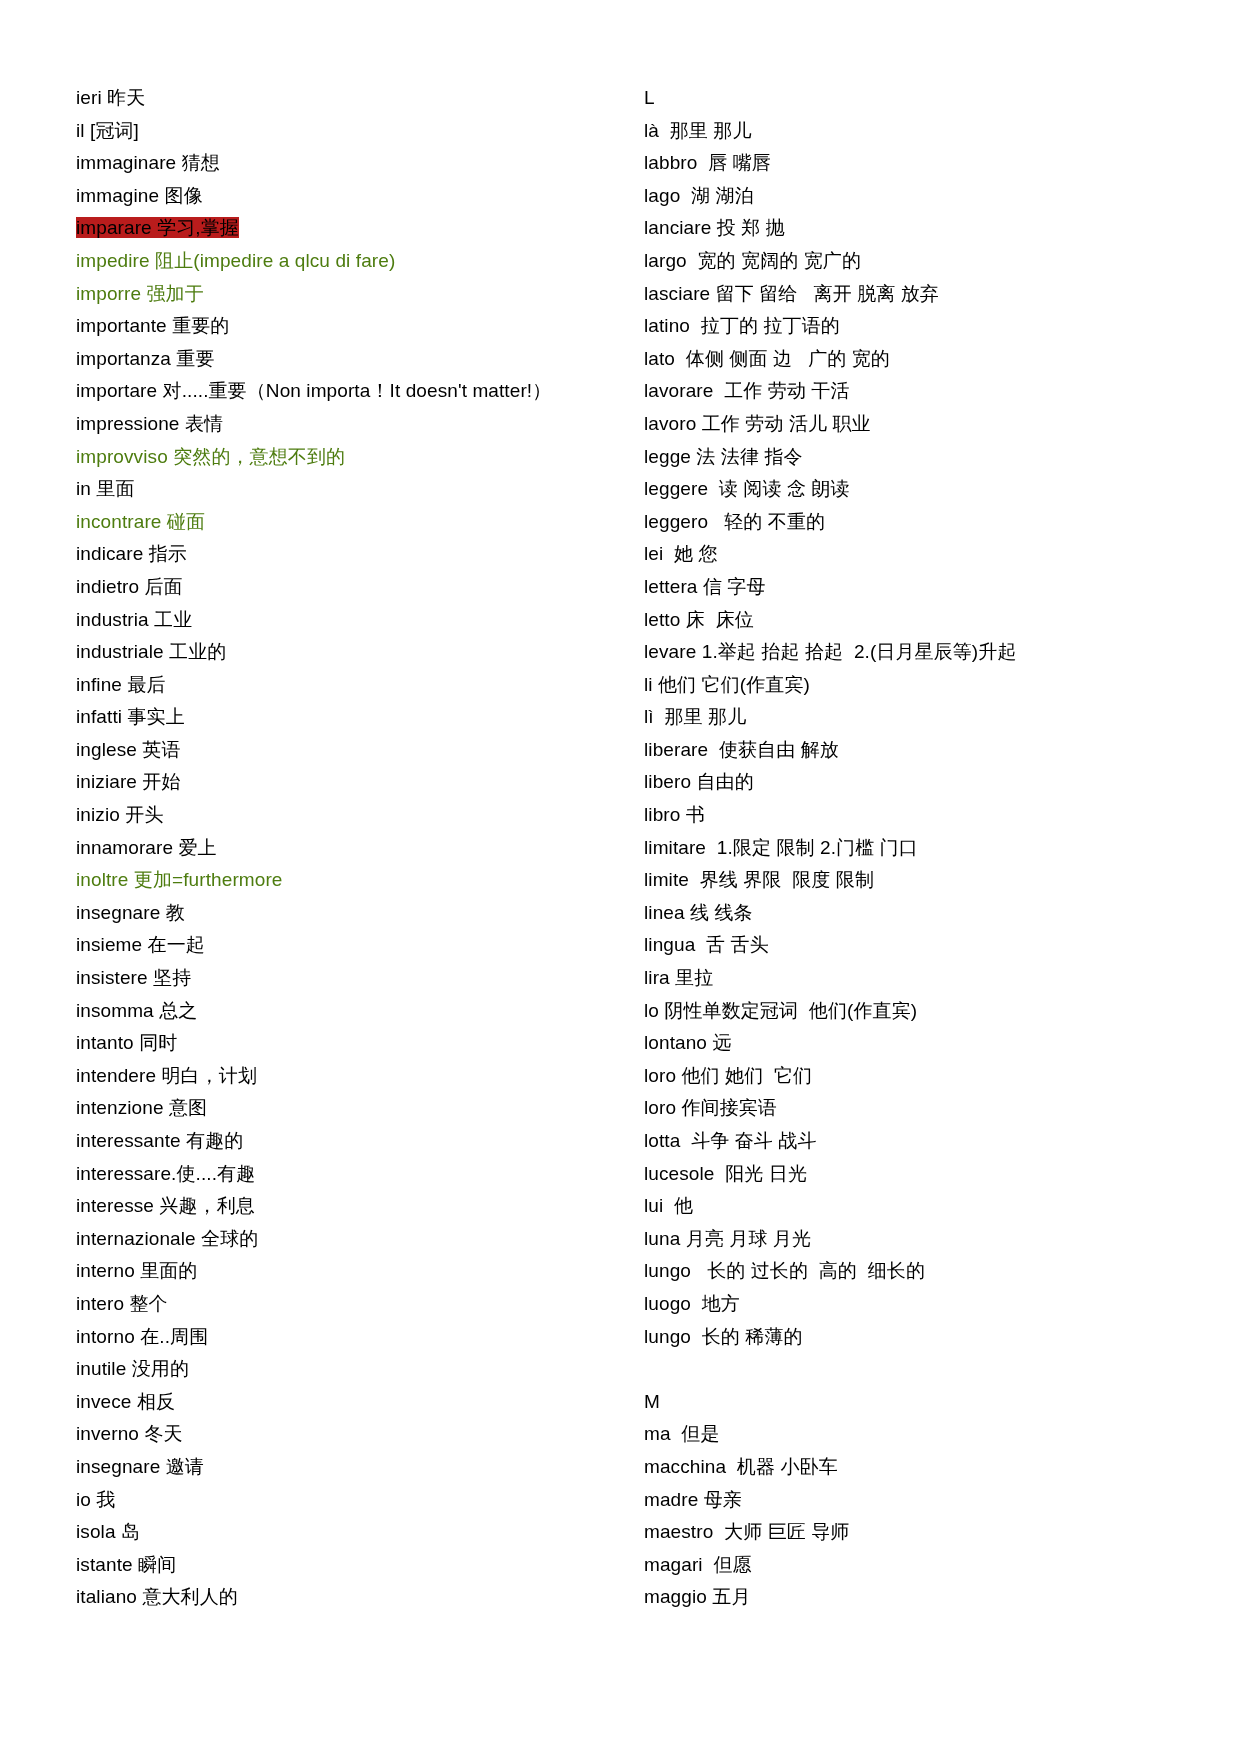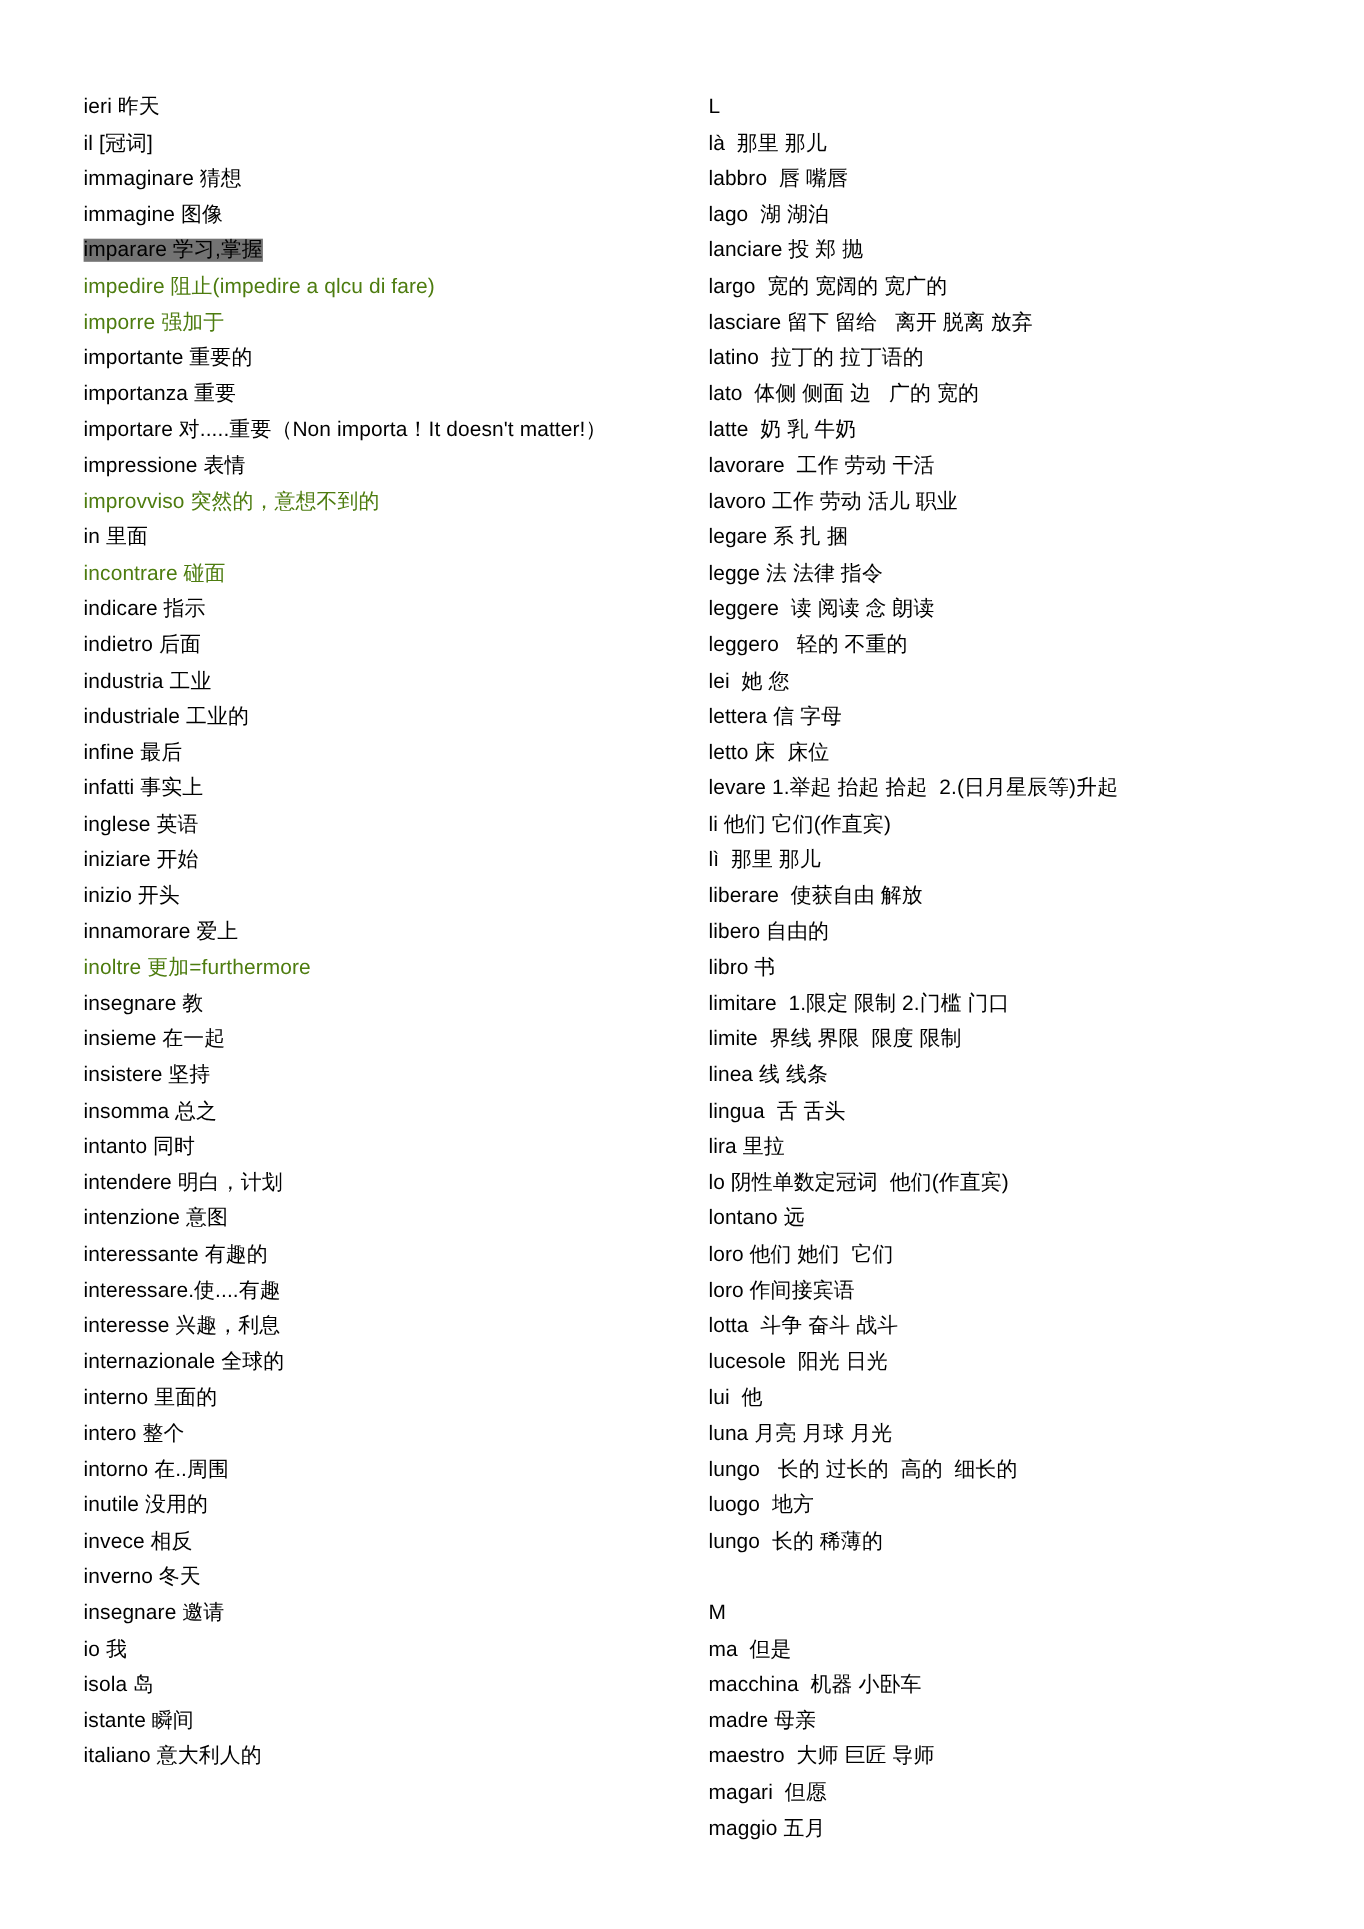--- a/index.html
+++ b/index.html
@@ -4,21 +4,21 @@
 <style>
   html, body { margin: 0; padding: 0; background: #ffffff; }
   body { width: 1240px; height: 1754px; position: relative; overflow: hidden;
          font-family: "Liberation Sans", "DejaVu Sans", sans-serif; color: #000000; }
   .page { position: absolute; left: 1px; top: 0; width: 1240px; height: 1754px; }
   .col { position: absolute; top: 82px; }
   .col-left { left: 75px; width: 540px; }
   .col-right { left: 643px; width: 560px; }
   .row { height: 32.6px; line-height: 32.6px; font-size: 19px; white-space: pre; letter-spacing: 0.1px; }
   .row.red { color: #4d7c0f; }
-  .row .hl { background: #737373; }
+  .row .hl { background: #b91c1c; }
   .row.blank { }
 </style>
 </head>
 <body>
 
 <div class="page">
   <div class="col col-left" id="col-left">
       <div class="row"><span>ieri 昨天</span></div>
       <div class="row"><span>il [冠词]</span></div>
       <div class="row"><span>immaginare 猜想</span></div>
@@ -70,24 +70,22 @@
   <div class="col col-right" id="col-right">
       <div class="row"><span>L</span></div>
       <div class="row"><span>là  那里 那儿</span></div>
       <div class="row"><span>labbro  唇 嘴唇</span></div>
       <div class="row"><span>lago  湖 湖泊</span></div>
       <div class="row"><span>lanciare 投 郑 抛</span></div>
       <div class="row"><span>largo  宽的 宽阔的 宽广的</span></div>
       <div class="row"><span>lasciare 留下 留给   离开 脱离 放弃</span></div>
       <div class="row"><span>latino  拉丁的 拉丁语的</span></div>
       <div class="row"><span>lato  体侧 侧面 边   广的 宽的</span></div>
-      <div class="row"><span>latte  奶 乳 牛奶</span></div>
       <div class="row"><span>lavorare  工作 劳动 干活</span></div>
       <div class="row"><span>lavoro 工作 劳动 活儿 职业</span></div>
-      <div class="row"><span>legare 系 扎 捆</span></div>
       <div class="row"><span>legge 法 法律 指令</span></div>
       <div class="row"><span>leggere  读 阅读 念 朗读</span></div>
       <div class="row"><span>leggero   轻的 不重的</span></div>
       <div class="row"><span>lei  她 您</span></div>
       <div class="row"><span>lettera 信 字母</span></div>
       <div class="row"><span>letto 床  床位</span></div>
       <div class="row"><span>levare 1.举起 抬起 拾起  2.(日月星辰等)升起</span></div>
       <div class="row"><span>li 他们 它们(作直宾)</span></div>
       <div class="row"><span>lì  那里 那儿</span></div>
       <div class="row"><span>liberare  使获自由 解放</span></div>

